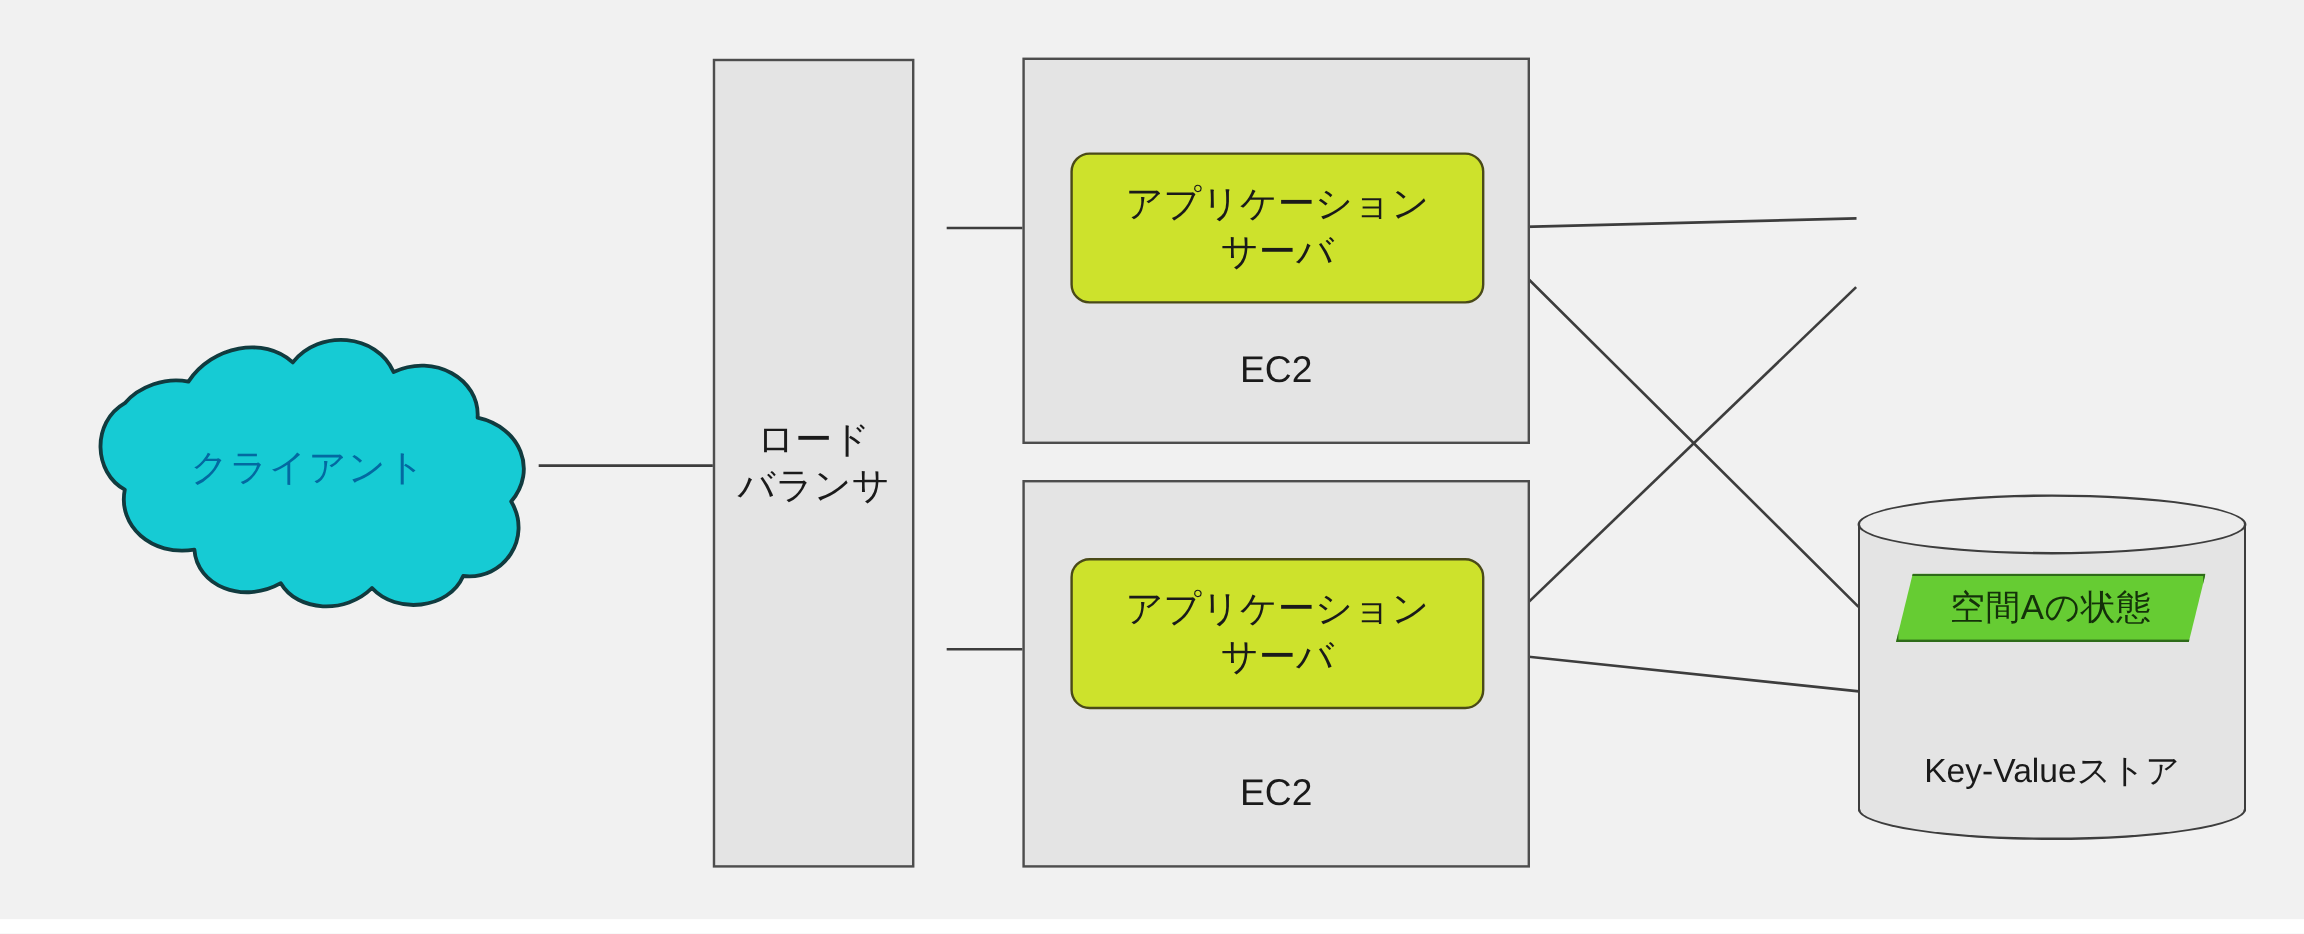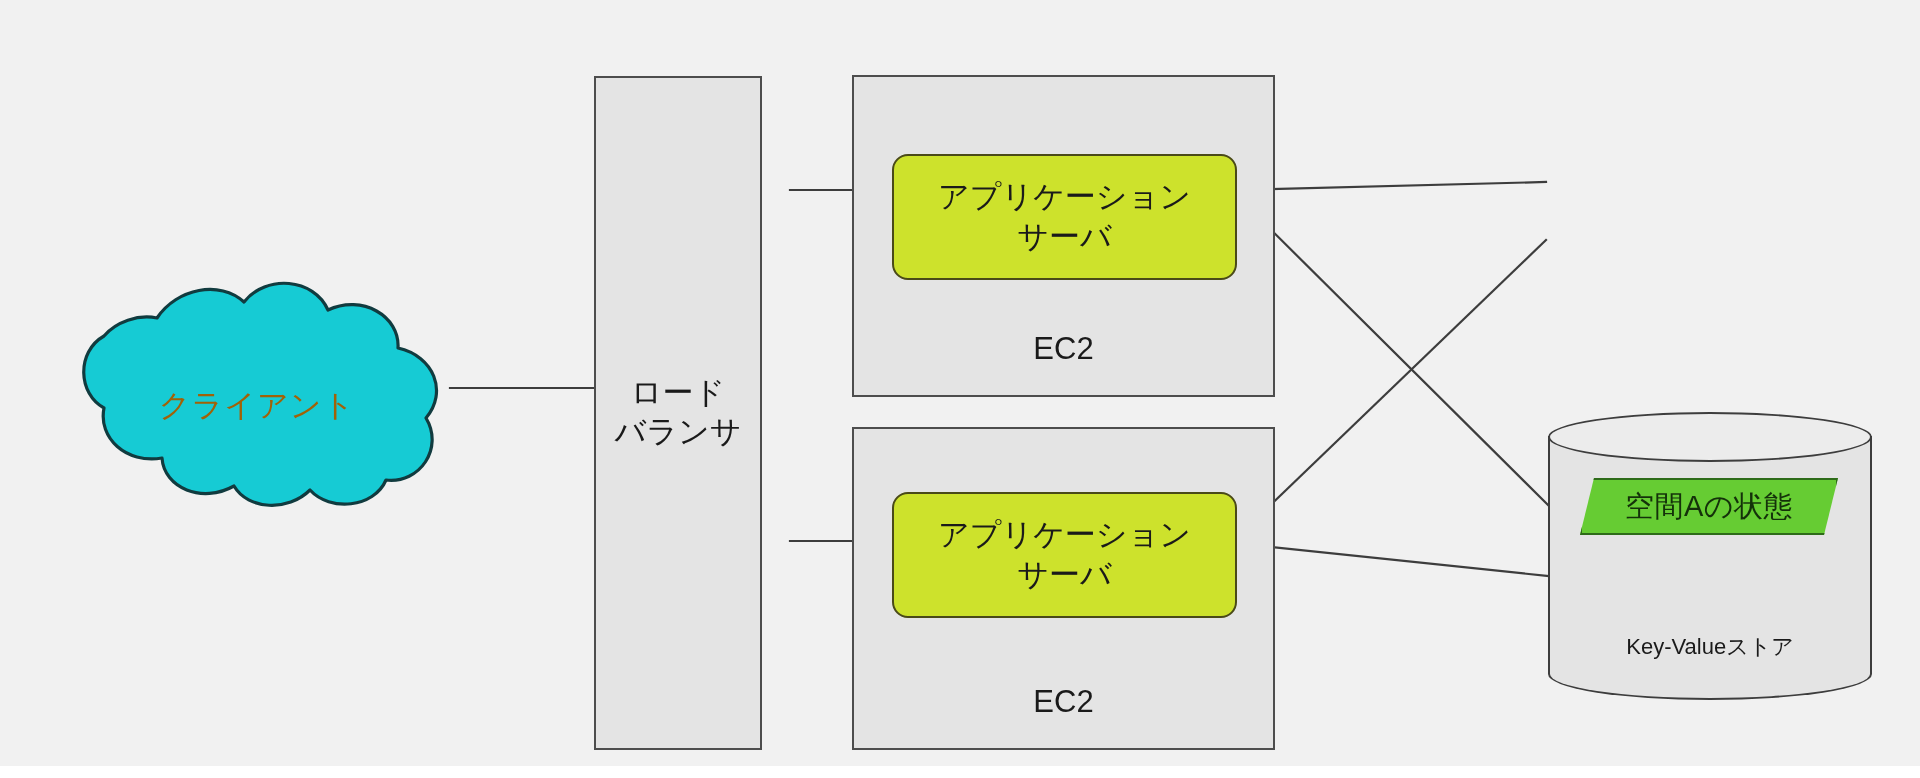--- a/index.html
+++ b/index.html
@@ -19,40 +19,39 @@
     background:#ffffff;
   }
   #wires{position:absolute;left:0;top:0;width:1920px;height:778px;}
 
   .node{position:absolute;box-sizing:border-box;}
 
   
   .greybox{
     background:#e4e4e4;
     border:2px solid #4d4d4d;
-    margin-top:27px;
   }
   .boxlabel{
     position:absolute;
     width:100%;
     text-align:center;
     color:#1a1a1a;
     font-size:31px;
     line-height:1.25;
     white-space:pre-line;
   }
 
   
   #lb{left:594px;top:49px;width:168px;height:674px;}
   #lb .boxlabel{top:50%;transform:translateY(-50%);}
 
   
   #ec2a{left:852px;top:48px;width:423px;height:322px;}
   #ec2b{left:852px;top:400px;width:423px;height:323px;}
-  .ec2label{bottom:26px;}
+  .ec2label{bottom:40px;}
 
   
   .appserver{
     left:38px;width:345px;height:126px;
     background:#cde22c;
     border:2px solid #4a4a18;
     border-radius:16px;
   }
   #appA{top:77px;}
   #appB{top:63px;}
@@ -79,44 +78,44 @@
   }
   #kv .cyltop{
     position:absolute;left:0;top:0;width:100%;height:50px;
     box-sizing:border-box;
     background:#ececec;
     border:2px solid #3d3d3d;
     border-radius:50%;
   }
   .kvlabel{
     position:absolute;left:0;bottom:38px;width:100%;
-    text-align:center;color:#1a1a1a;font-size:22px;
+    text-align:center;color:#1a1a1a;font-size:28px;
   }
   .tape{
     position:absolute;left:32px;width:258px;height:57px;
     background:#66cc33;
     border:2px solid #2e6b19;
     box-sizing:border-box;
     clip-path:polygon(14px 0, 100% 0, calc(100% - 14px) 100%, 0 100%);
     display:flex;align-items:center;justify-content:center;
   }
   .tapetxt{
     position:relative;
     color:#14310a;font-size:29px;letter-spacing:.5px;
   }
   #tapeA{top:66px;}
   #tapeB{top:143px;}
 
   
   #cloud{left:52px;top:272px;width:400px;height:236px;}
   #cloud svg{display:block;}
   .cloudlabel{
-    position:absolute;left:0;top:16px;width:100%;height:100%;
+    position:absolute;left:0;top:0;width:100%;height:100%;
     display:flex;align-items:center;justify-content:center;
-    color:#a16207;font-size:31px;letter-spacing:1px;
+    color:#0369a1;font-size:31px;letter-spacing:1px;
     padding-left:10px;box-sizing:border-box;
   }
 </style>
 </head>
 <body>
 
 <div id="stage">
 
   <svg id="wires" viewBox="0 0 1920 778" xmlns="http://www.w3.org/2000/svg">
     <g stroke="#3d3d3d" stroke-width="2.2" fill="none" stroke-linecap="square">

